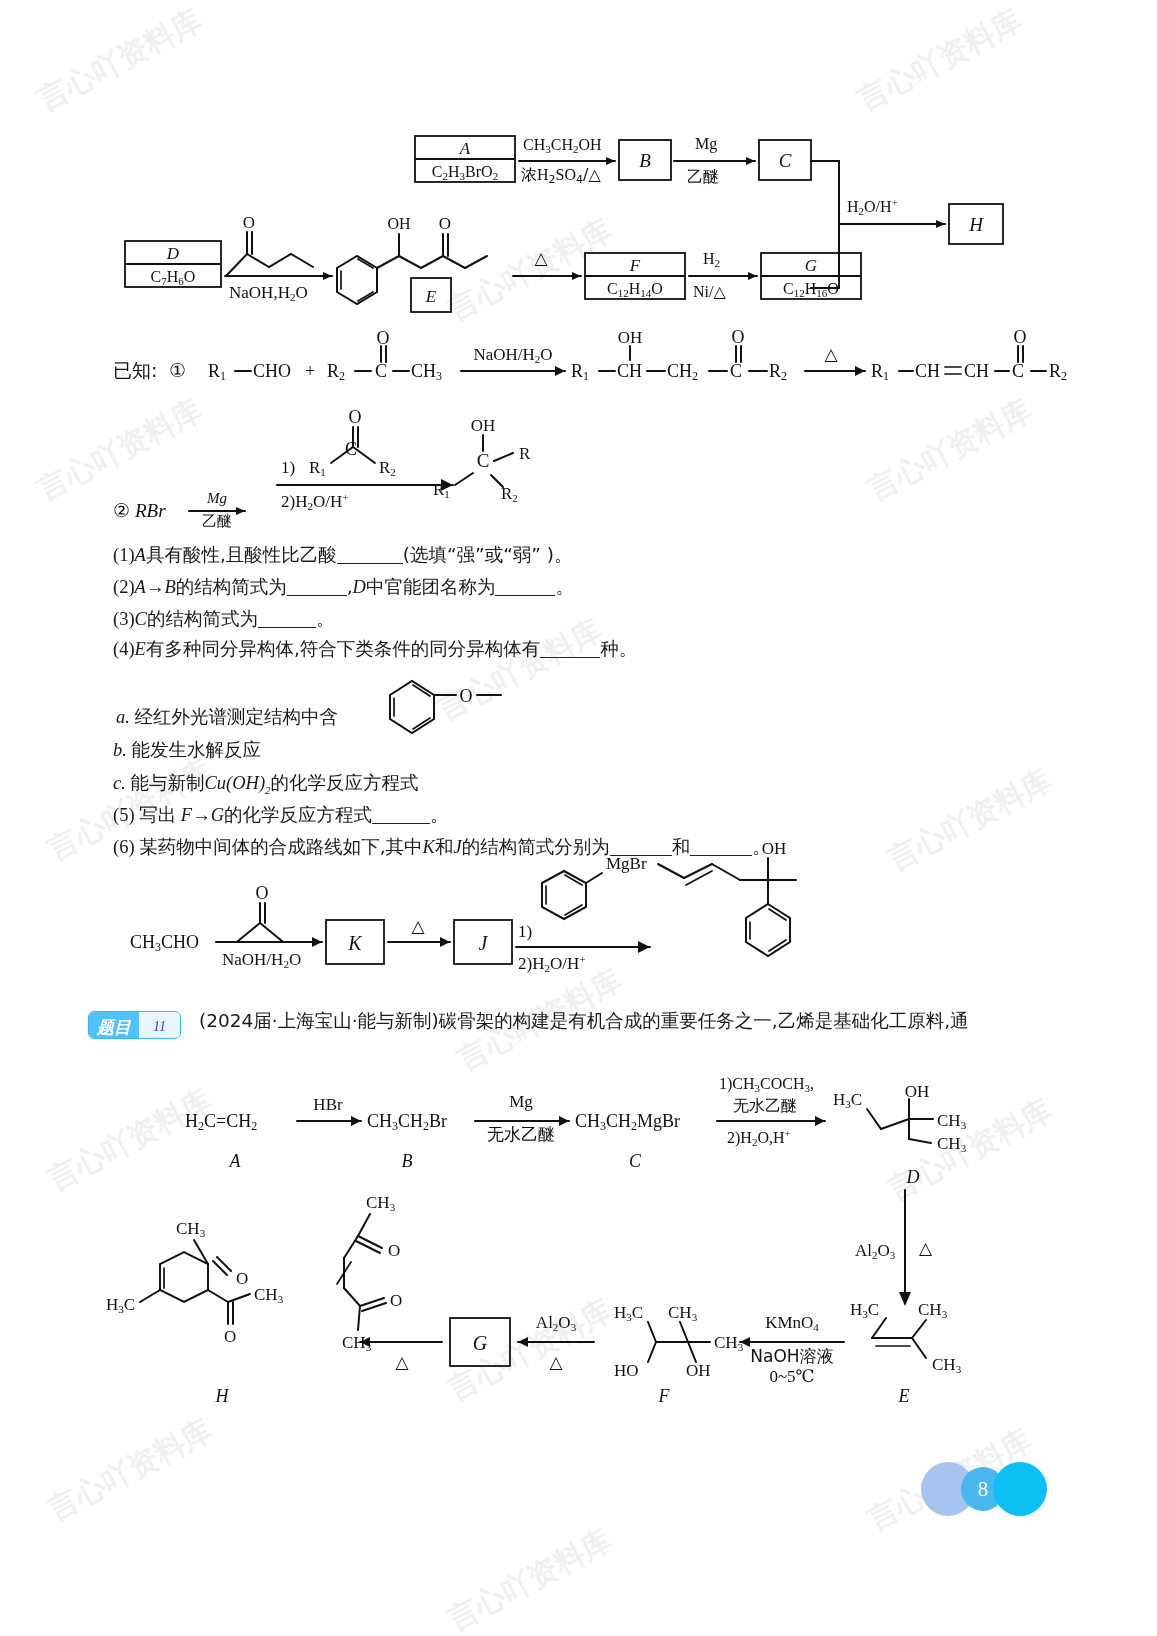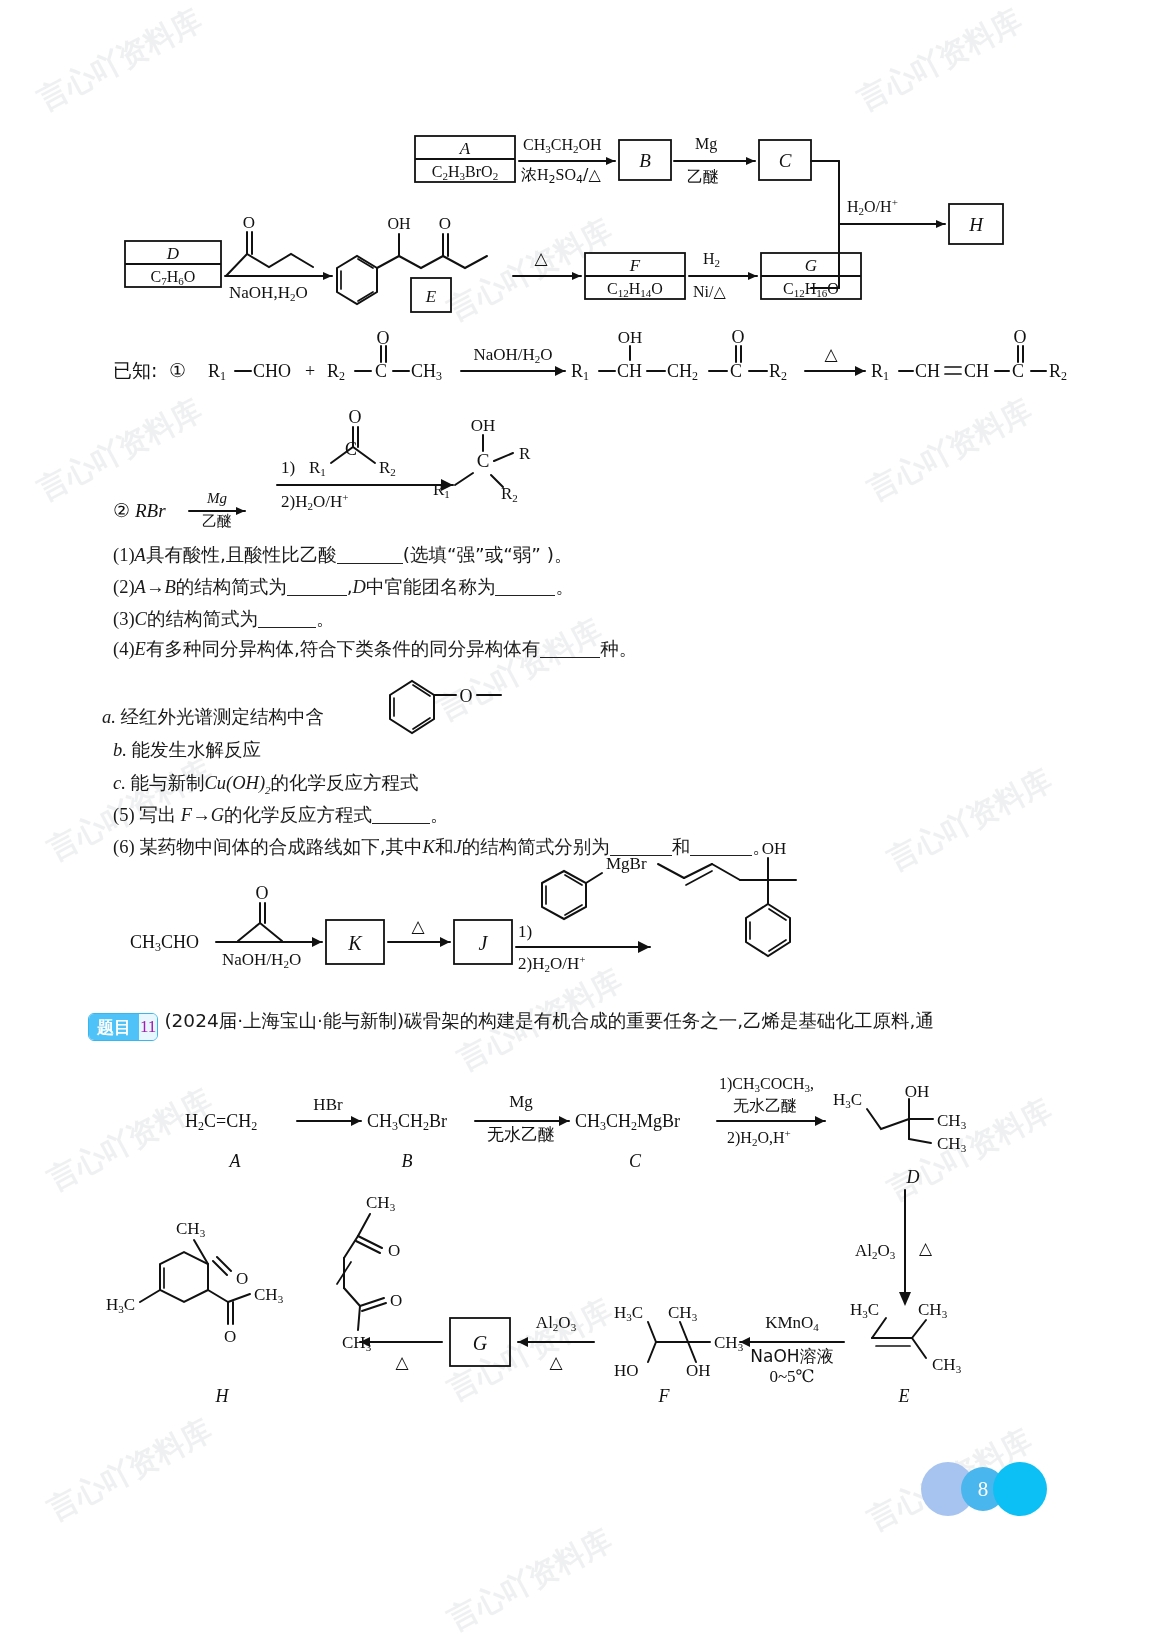--- a/index.html
+++ b/index.html
@@ -22,26 +22,26 @@
   .blank{display:inline-block;border-bottom:1.4px solid #222;vertical-align:-3px;}
 
   
   svg{display:block;overflow:visible;}
   svg text{font-family:"Liberation Serif","DejaVu Serif",serif;fill:#111;}
   .bond{stroke:#111;stroke-width:2;fill:none;stroke-linecap:round;}
   .bondT{stroke:#111;stroke-width:1.7;fill:none;stroke-linecap:round;}
   .box{stroke:#111;stroke-width:1.8;fill:none;}
 
   
-  .qbadge{display:inline-flex;align-items:center;height:26px;border:1.3px solid #39b6ef;
-          border-radius:6px;overflow:hidden;vertical-align:-6px;margin-right:6px;}
+  .qbadge{display:inline-flex;align-items:flex-start;height:26px;border:1.3px solid #39b6ef;
+          border-radius:6px;overflow:hidden;vertical-align:-6px;margin-right:18px;font-style:italic;}
   .qbadge .lbl{background:#4fc3f7;color:#fff;font-size:17px;font-weight:700;
         padding:0 8px;display:flex;align-items:center;
         font-family:"DejaVu Sans","Liberation Sans",sans-serif;}
-  .qbadge .num{background:#e8f6fd;color:#a21caf;font-size:17px;padding:0 1px;
+  .qbadge .num{background:#e8f6fd;color:#1d4ed8;font-size:14px;padding:0 14px;
         display:flex;align-items:center;font-family:"Liberation Serif",serif;}
 
   
   .dots{position:absolute;right:110px;bottom:120px;display:flex;align-items:center;}
   .dot{border-radius:50%;}
   .d1{width:54px;height:54px;background:#a7c4f0;}
   .d2{width:44px;height:44px;background:#49b6ee;margin-left:-14px;
       display:flex;align-items:center;justify-content:center;color:#fff;
       font-size:21px;font-family:"Liberation Serif",serif;}
   .d3{width:54px;height:54px;background:#0cc0f5;margin-left:-12px;}
@@ -247,21 +247,21 @@
   </div>
 
   <div class="txt" style="position:absolute;left:113px;top:602px;">
     <span>(3)</span><span class="it">C</span><span class="cn">的结构简式为</span><span class="blank" style="width:58px;"></span><span class="cn">。</span>
   </div>
 
   <div class="txt" style="position:absolute;left:113px;top:632px;">
     <span>(4)</span><span class="it">E</span><span class="cn">有多种同分异构体,符合下类条件的同分异构体有</span><span class="blank" style="width:60px;"></span><span class="cn">种。</span>
   </div>
 
-  <div class="txt" style="position:absolute;left:102px;top:700px;">
+  <div class="txt" style="position:absolute;left:116px;top:700px;">
     <span class="it">a.</span>
     <span class="cn">经红外光谱测定结构中含</span>
   </div>
   <svg width="160" height="76" style="position:absolute;left:378px;top:657px;">
     <polygon class="bond" points="12,38 34,24 56,38 56,62 34,76 12,62" fill="none"></polygon>
     <line class="bondT" x1="16" y1="41" x2="16" y2="59"></line>
     <line class="bondT" x1="35" y1="28" x2="52" y2="39"></line>
     <line class="bondT" x1="52" y1="61" x2="35" y2="72"></line>
     <line class="bond" x1="56" y1="38" x2="78" y2="38"></line>
     <text x="88" y="45" text-anchor="middle" font-size="18">O</text>

